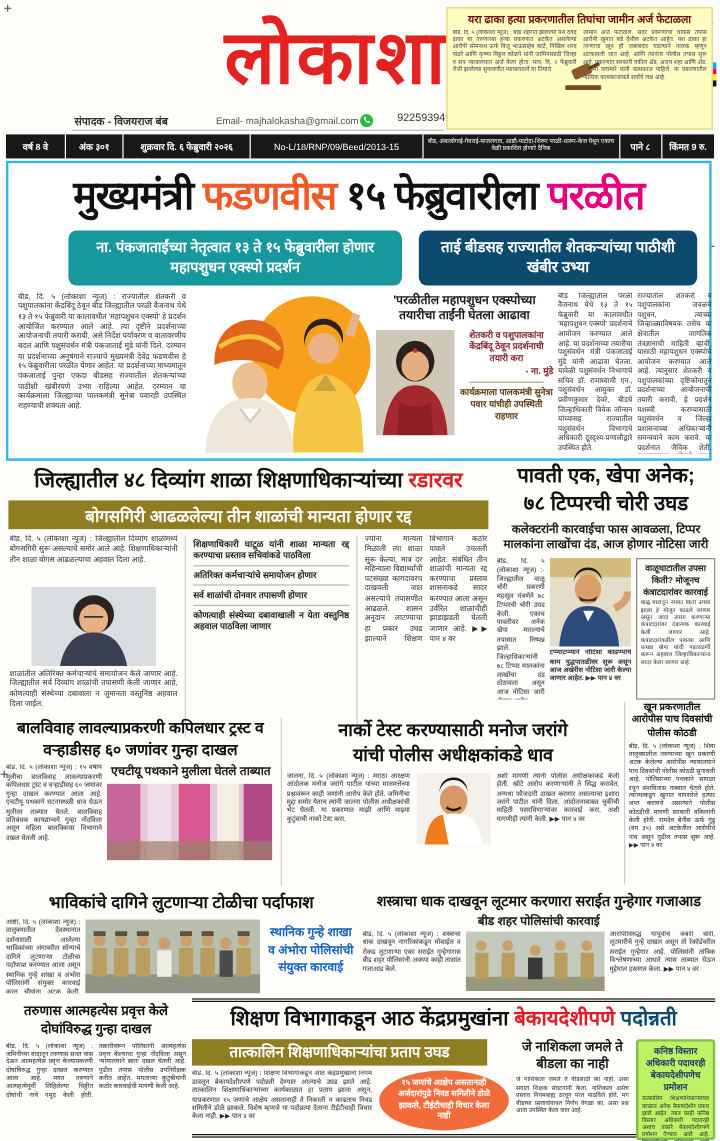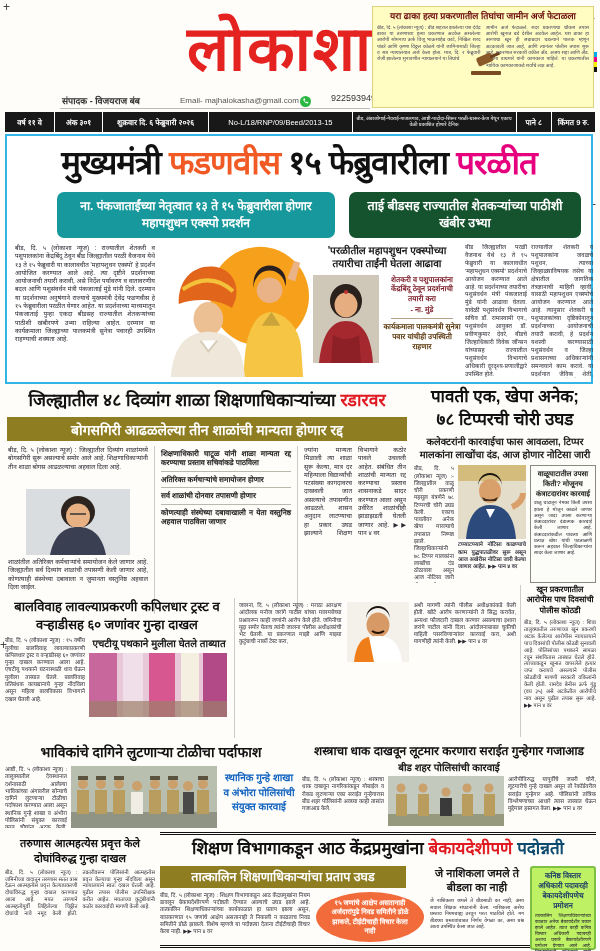--- a/index.html
+++ b/index.html
@@ -85,35 +85,35 @@
           <g transform="rotate(-24 16 9)">
             <rect x="8" y="4" width="16" height="9" rx="2" fill="#8a5a2a"></rect>
             <rect x="22" y="7" width="10" height="3" fill="#6b3f1e"></rect>
           </g>
         </svg>
       </div>
     </div>
   </div>
 
   <div class="abs infobar" style="left:5px;top:112px;width:590px;">
-    <div style="width:46px;">वर्ष ११ वे</div>
+    <div style="width:46px;">वर्ष 8 वे</div>
     <div style="width:44px;">अंक ३०१</div>
     <div style="width:106px;">शुक्रवार दि. ६ फेब्रुवारी २०२६</div>
     <div style="width:146px;font-weight:normal;">No-L/18/RNP/09/Beed/2013-15</div>
     <div style="width:168px;font-size:5px;line-height:1.15;font-weight:normal;">बीड, अंबाजोगाई-गेवराई-माजलगाव, आष्टी-पाटोदा-शिरूर परळी-धारूर-केज येथून एकाच वेळी प्रकाशित होणारे दैनिक</div>
     <div style="width:30px;">पाने ८</div>
     <div style="width:40px;">किंमत 9 रु.</div>
   </div>
 
   <div class="abs leadbox" style="left:5px;top:134px;width:588px;height:250px;box-sizing:border-box;">
     <div class="h1" style="margin-top:2px;">
       <span style="color:#111;">मुख्यमंत्री </span><span style="color:#f15a24;">फडणवीस</span><span style="color:#111;"> १५ फेब्रुवारीला </span><span style="color:#e6007e;">परळीत</span>
     </div>
     <div class="abs subpill" style="left:50px;top:56px;width:278px;height:46px;background:#17989c;font-size:12px;line-height:1.4;">ना. पंकजाताईंच्या नेतृत्वात १३ ते १५ फेब्रुवारीला होणार महापशुधन एक्स्पो प्रदर्शन</div>
-    <div class="abs subpill" style="left:342px;top:56px;width:232px;height:46px;background:#14532d;font-size:12.5px;line-height:1.4;">ताई बीडसह राज्यातील शेतकऱ्यांच्या पाठीशी खंबीर उभ्या</div>
+    <div class="abs subpill" style="left:342px;top:56px;width:232px;height:46px;background:#0c4a6e;font-size:12.5px;line-height:1.4;">ताई बीडसह राज्यातील शेतकऱ्यांच्या पाठीशी खंबीर उभ्या</div>
 
     <div class="abs" style="left:8px;top:108px;width:140px;height:134px;">
       <div class="t" style="height:134px;">बीड, दि. ५ (लोकाशा न्यूज) : राज्यातील शेतकरी व पशुपालकांना केंद्रबिंदू ठेवून बीड जिल्ह्यातील परळी वैजनाथ येथे १३ ते १५ फेब्रुवारी या कालावधीत 'महापशुधन एक्स्पो' हे प्रदर्शन आयोजित करण्यात आले आहे. त्या दृष्टीने प्रदर्शनाच्या आयोजनाची तयारी करावी, असे निर्देश पर्यावरण व वातावरणीय बदल आणि पशुसंवर्धन मंत्री पंकजाताई मुंडे यांनी दिले. दरम्यान या प्रदर्शनाच्या अनुषंगाने राज्याचे मुख्यमंत्री देवेंद्र फडणवीस हे १५ फेब्रुवारीला परळीत येणार आहेत. या प्रदर्शनाच्या माध्यमातून पंकजाताई पुन्हा एकदा बीडसह राज्यातील शेतकऱ्यांच्या पाठीशी खंबीरपणे उभ्या राहिल्या आहेत. दरम्यान या कार्यक्रमाला जिल्ह्याच्या पालकमंत्री सुनेत्रा पवारही उपस्थित राहण्याची शक्यता आहे.</div>
     </div>
 
     <div class="abs photo" style="left:152px;top:106px;width:150px;height:136px;">
       <svg width="150" height="136" viewBox="0 0 152 136">
         <circle cx="102" cy="54" r="50" fill="#f7a01b"></circle>
         <path d="M130 36 l7 -18 6 2 -5 19z" fill="#eab287"></path>
         <path d="M96 46 a16 17 0 0 1 32 -2 c3 -12 -5 -21 -16 -21 c-11 0 -18 10 -16 23z" fill="#2a2020"></path>
@@ -136,21 +136,21 @@
             <rect width="66" height="88" fill="#cfc7b8"></rect>
             <ellipse cx="33" cy="26" rx="16" ry="17" fill="#2b211c"></ellipse>
             <ellipse cx="33" cy="30" rx="11.5" ry="12.5" fill="#e6ad80"></ellipse>
             <circle cx="33" cy="17" r="2" fill="#c03030"></circle>
             <path d="M6 88 c3 -30 13 -42 27 -42 c15 0 25 12 27 42z" fill="#a5282e"></path>
             <path d="M20 60 q13 8 26 0 l2 28 -30 0z" fill="#8d1f26"></path>
           </svg>
         </span>
         <div style="flex:1;">
           <div class="quote">शेतकरी व पशुपालकांना केंद्रबिंदू ठेवून प्रदर्शनाची तयारी करा</div>
-          <div class="quote" style="text-align:center;margin-top:1px;">- ना. मुंडे</div>
+          <div class="quote" style="text-align:right;margin-top:1px;">- ना. मुंडे</div>
           <div class="qsep"></div>
           <div class="quote" style="color:#5c3a10;">कार्यक्रमाला पालकमंत्री सुनेत्रा पवार यांचीही उपस्थिती राहणार</div>
         </div>
       </div>
     </div>
 
     <div class="abs" style="left:458px;top:108px;width:62px;height:134px;">
       <div class="t" style="height:134px;font-size:6px;">बीड जिल्ह्यातील परळी वैजनाथ येथे १३ ते १५ फेब्रुवारी या कालावधीत 'महापशुधन एक्स्पो' प्रदर्शनाचे आयोजन करण्यात आले आहे. या प्रदर्शनाच्या तयारीचा पशुसंवर्धन मंत्री पंकजाताई मुंडे यांनी आढावा घेतला. यावेळी पशुसंवर्धन विभागाचे सचिव डॉ. रामास्वामी एन., पशुसंवर्धन आयुक्त डॉ. प्रवीणकुमार देवरे, बीडचे जिल्हाधिकारी विवेक जॉन्सन यांच्यासह राज्यातील पशुसंवर्धन विभागाचे अधिकारी दूरदृश्य-प्रणालीद्वारे उपस्थित होते.</div>
     </div>
     <div class="abs" style="left:524px;top:108px;width:62px;height:134px;">
@@ -239,20 +239,24 @@
             <rect x="92" width="18" height="64" fill="#f5efe2"></rect>
             <rect x="114" width="24" height="64" fill="#b14a86"></rect>
             <rect y="48" width="138" height="16" fill="#9c7f6a" opacity="0.7"></rect>
           </svg>
         </span>
       </div>
     </div>
   </div>
 
   <div class="abs" style="left:234px;top:598px;width:282px;height:140px;border-left:1px solid #ccc;padding-left:4px;box-sizing:border-box;">
+    <div class="h2" style="font-size:15px;line-height:1.4;">
+      <div>नार्को टेस्ट करण्यासाठी मनोज जरांगे</div>
+      <div>यांची पोलीस अधीक्षकांकडे धाव</div>
+    </div>
     <div style="display:flex;gap:5px;margin-top:4px;">
       <div class="t2" style="flex:1;height:62px;">जालना, दि. ५ (लोकाशा न्यूज) : मराठा आरक्षण आंदोलक मनोज जरांगे पाटील यांच्या मालमत्तेच्या प्रश्नावरून काही जणांनी आरोप केले होते. जमिनीचा मुद्दा समोर येताच त्यांनी जालना पोलीस अधीक्षकांची भेट घेतली. या प्रकरणात माझी आणि माझ्या कुटुंबाची नार्को टेस्ट करा,</div>
       <span class="photo" style="width:62px;height:60px;flex:none;">
         <svg width="62" height="60" viewBox="0 0 62 60">
           <rect width="62" height="60" fill="#f4f1ea"></rect>
           <path d="M19 18 a12 12 0 0 1 24 0 c0 -9 -5 -14 -12 -14 s-12 5 -12 14z" fill="#1a1410"></path>
           <ellipse cx="31" cy="23" rx="11.5" ry="12.5" fill="#d79a66"></ellipse>
           <path d="M25 29 q6 4 12 0" stroke="#221100" stroke-width="2" fill="none"></path>
           <path d="M7 60 c2 -18 10 -26 24 -26 c14 0 22 8 24 26z" fill="#fff"></path>
           <path d="M7 60 c2 -18 8 -24 15 -25 l5 25z" fill="#ef7d1a"></path>

